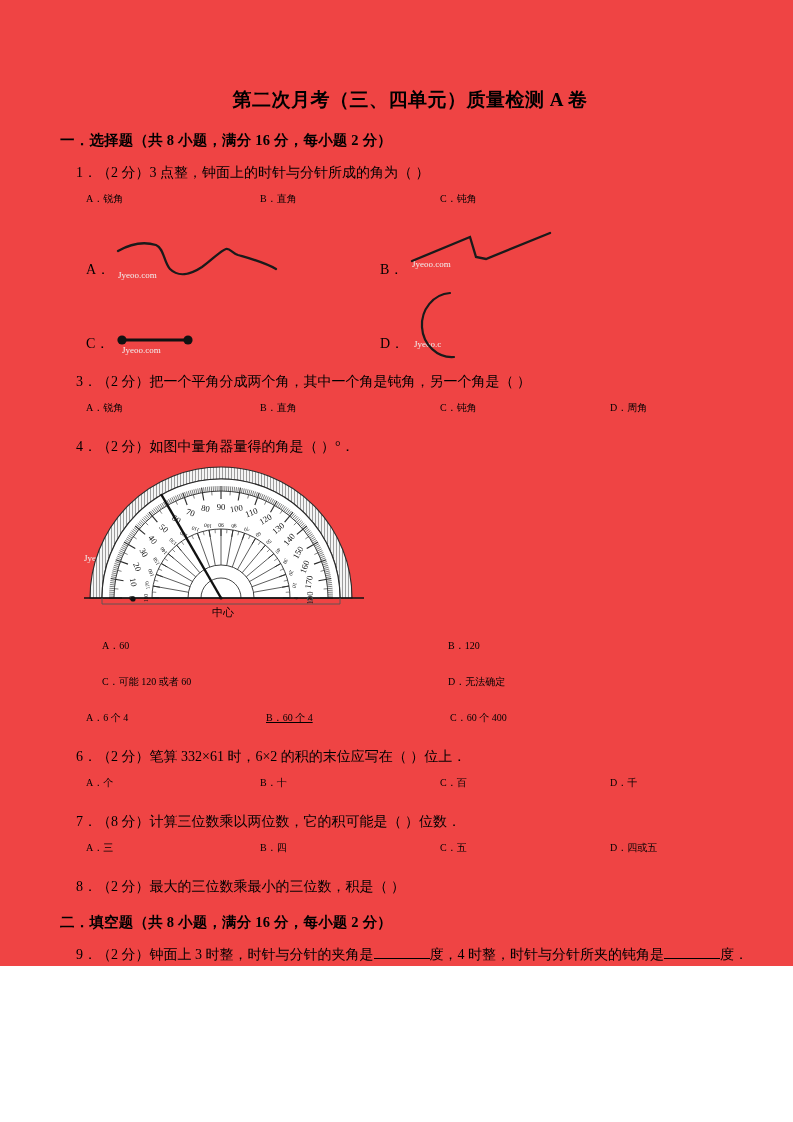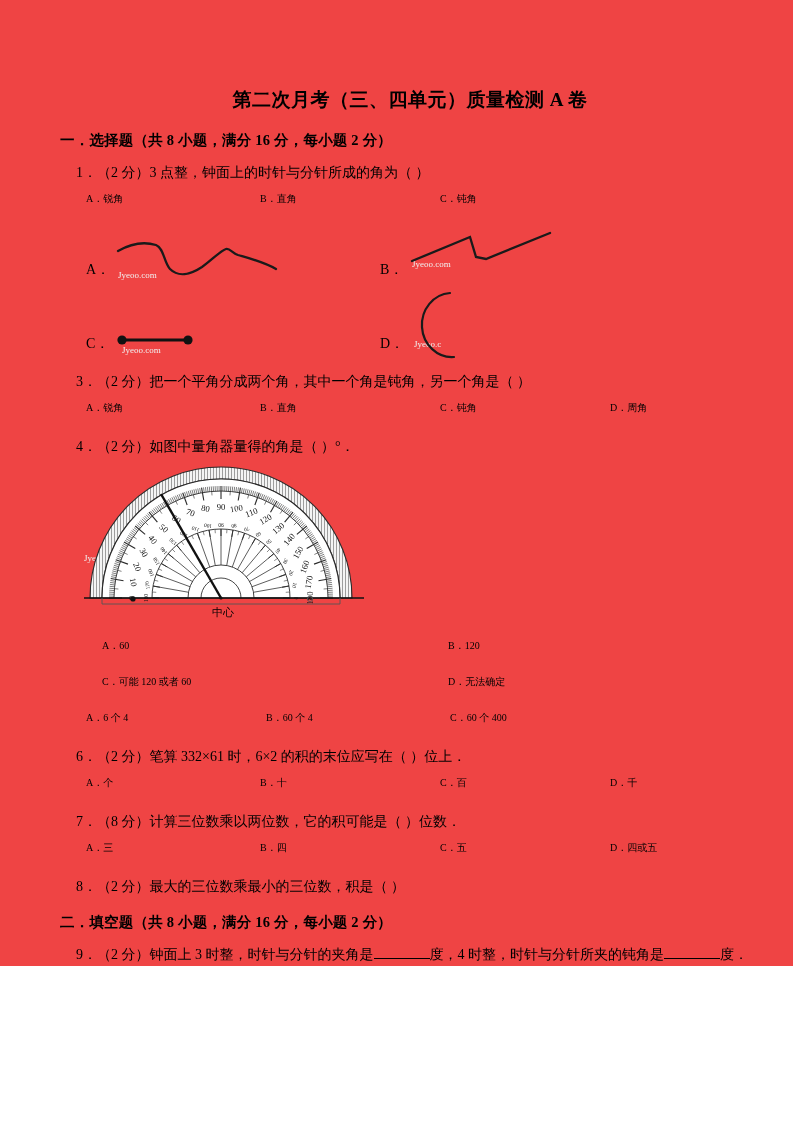--- a/index.html
+++ b/index.html
@@ -69,21 +69,21 @@
     white-space: nowrap;
   }
 
   
   .c1 { left: 26px; }
   .c2 { left: 200px; }
   .c3 { left: 380px; }
   .c4 { left: 550px; }
 
   .c1b { left: 26px; }
-  .c2b { left: 206px; }
+  .c2b { left: 206px; text-decoration: underline; }
   .c3b { left: 390px; }
 
   .half-l { left: 42px; }
   .half-r { left: 388px; }
 
   
   .q2-figures {
     position: relative;
     height: 140px;
     margin-bottom: 4px;

